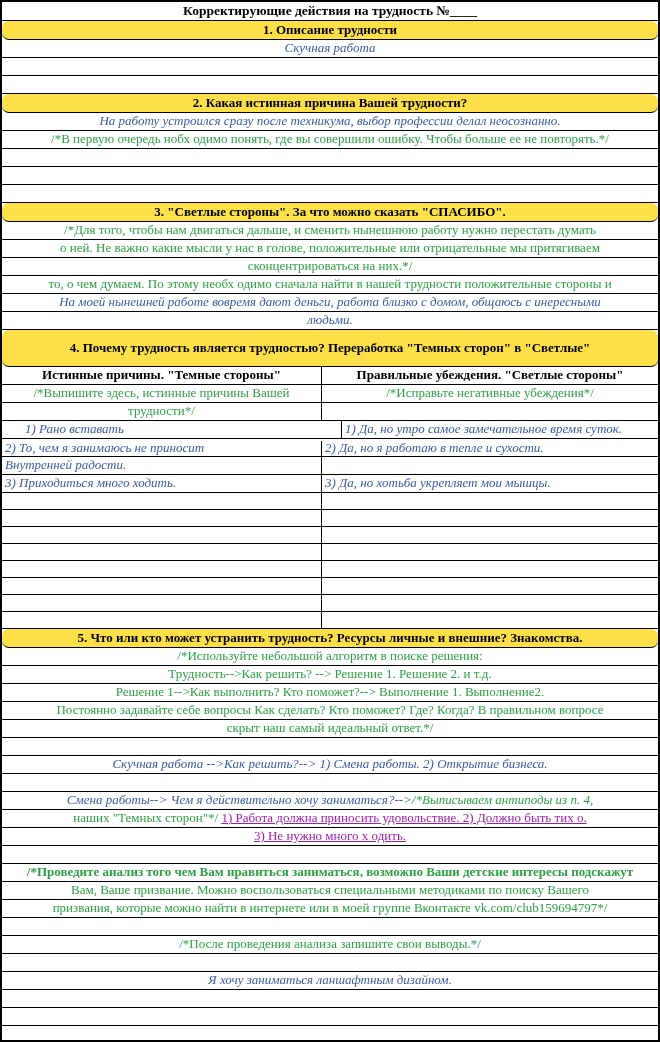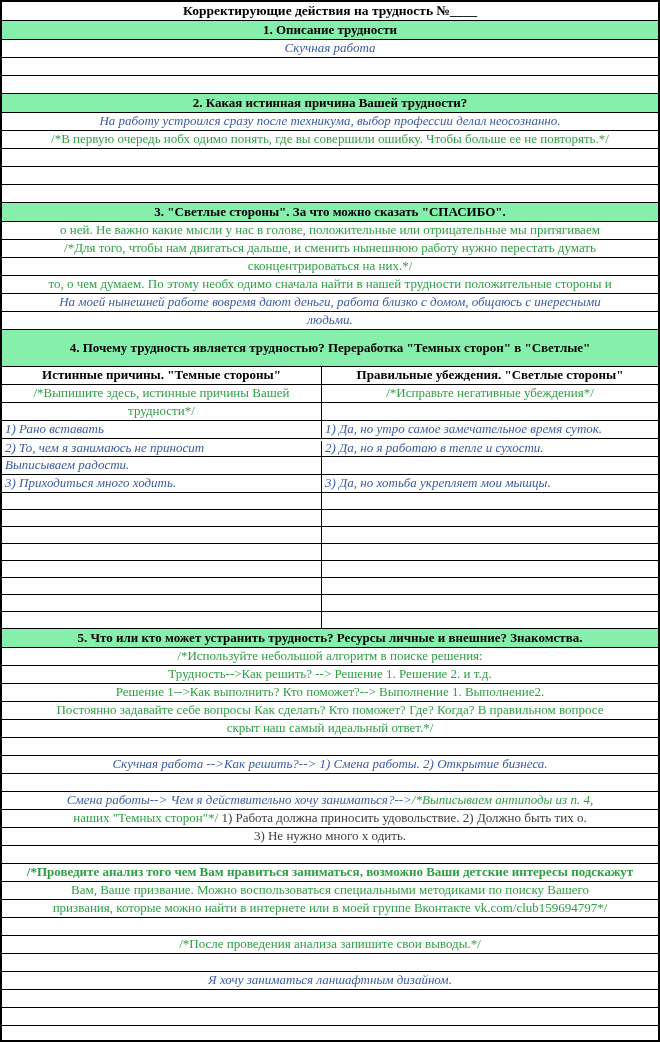--- a/index.html
+++ b/index.html
@@ -9,66 +9,66 @@
     display:flex;flex-direction:column;overflow:hidden;
     font-family:"Liberation Serif","DejaVu Serif",serif;
     font-size:13px;line-height:1.15;
   }
   .row{
     flex:0 0 auto;border-bottom:1px solid #000;
     display:flex;align-items:center;justify-content:center;
     text-align:center;overflow:hidden;white-space:pre-wrap;box-sizing:border-box;
   }
   .row.flexfill{flex:1 1 auto;border-bottom:none;}
-  .row.gray{background:#86efac;font-weight:bold;}
+  .row.gray{background:#fde047;font-weight:bold;border-radius:7px;}
   .row.split{padding:0;align-items:stretch;}
   .cell{
     display:flex;align-items:center;justify-content:center;
     box-sizing:border-box;overflow:hidden;white-space:pre-wrap;text-align:center;
   }
   .cell.left{width:320px;border-right:1px solid #000;}
   .cell.right{flex:1;}
   .al{justify-content:flex-start !important;text-align:left !important;padding-left:3px;}
   .s-title{font-weight:bold;color:#000;font-size:13.5px;}
   .s-header{font-weight:bold;color:#000;}
   .s-colhead{font-weight:bold;color:#000;}
   .s-blue-i{color:#3a5ba6;font-style:italic;}
-  .s-blue{color:#404040;}
+  .s-blue{color:#a21caf;text-decoration:underline;}
   .s-green{color:#2ea044;}
   .s-green-i{color:#2ea044;font-style:italic;}
 </style>
 </head>
 <body>
 
 <div class="sheet">
     <div class="row" style="height: 19px;"><span class="s-title">Корректирующие действия на трудность №____</span></div>
     <div class="row gray" style="height: 19px;"><span class="s-header">1. Описание трудности</span></div>
     <div class="row" style="height: 18px;"><span class="s-blue-i">Скучная работа</span></div>
     <div class="row" style="height: 18px;"></div>
     <div class="row" style="height: 18px;"></div>
     <div class="row gray" style="height: 19px;"><span class="s-header">2. Какая истинная причина Вашей трудности?</span></div>
     <div class="row" style="height: 18px;"><span class="s-blue-i">На работу устроился сразу после техникума, выбор профессии делал неосознанно.</span></div>
     <div class="row" style="height: 18px;"><span class="s-green">/*В первую очередь нобх одимо понять, где вы совершили ошибку. Чтобы больше ее не повторять.*/</span></div>
     <div class="row" style="height: 18px;"></div>
     <div class="row" style="height: 18px;"></div>
     <div class="row" style="height: 18px;"></div>
     <div class="row gray" style="height: 19px;"><span class="s-header">3. "Светлые стороны". За что можно сказать "СПАСИБО".</span></div>
+    <div class="row" style="height: 18px;"><span class="s-green">/*Для того, чтобы нам двигаться дальше, и сменить нынешнюю работу нужно перестать думать</span></div>
     <div class="row" style="height: 18px;"><span class="s-green">о ней. Не важно какие мысли у нас в голове, положительные или отрицательные мы притягиваем</span></div>
-    <div class="row" style="height: 18px;"><span class="s-green">/*Для того, чтобы нам двигаться дальше, и сменить нынешнюю работу нужно перестать думать</span></div>
     <div class="row" style="height: 18px;"><span class="s-green">сконцентрироваться на них.*/</span></div>
     <div class="row" style="height: 18px;"><span class="s-green">то, о чем думаем. По этому необх одимо сначала найти в нашей трудности положительные стороны и</span></div>
     <div class="row" style="height: 18px;"><span class="s-blue-i">На моей нынешней работе вовремя дают деньги, работа близко с домом, общаюсь с инересными</span></div>
     <div class="row" style="height: 18px;"><span class="s-blue-i">людьми.</span></div>
     <div class="row gray" style="height: 37px;"><span class="s-header">4. Почему трудность является трудностью? Переработка "Темных сторон" в "Светлые"</span></div>
     <div class="row split" style="height: 18px;"><div class="cell left"><span class="s-colhead">Истинные причины. "Темные стороны"</span></div><div class="cell right"><span class="s-colhead">Правильные убеждения. "Светлые стороны"</span></div></div>
     <div class="row split" style="height: 18px;"><div class="cell left"><span class="s-green">/*Выпишите здесь, истинные причины Вашей</span></div><div class="cell right"><span class="s-green">/*Исправьте негативные убеждения*/</span></div></div>
     <div class="row split" style="height: 18px;"><div class="cell left"><span class="s-green">трудности*/</span></div><div class="cell right"></div></div>
-    <div class="row split" style="height: 18px;"><div class="cell left al"><span class="s-blue-i">1) Рано вставать</span></div><div class="cell right al"><span class="s-blue-i">1) Да, но утро самое замечательное время суток.</span></div></div>
+    <div class="row split" style="height: 18px; padding-left: 20px;"><div class="cell left al"><span class="s-blue-i">1) Рано вставать</span></div><div class="cell right al"><span class="s-blue-i">1) Да, но утро самое замечательное время суток.</span></div></div>
     <div class="row split" style="height: 18px; align-items: flex-end;"><div class="cell left al"><span class="s-blue-i">2) То, чем я занимаюсь не приносит</span></div><div class="cell right al"><span class="s-blue-i">2) Да, но я работаю в тепле и сухости.</span></div></div>
-    <div class="row split" style="height: 18px;"><div class="cell left al"><span class="s-blue-i">Выписываем радости.</span></div><div class="cell right"></div></div>
+    <div class="row split" style="height: 18px;"><div class="cell left al"><span class="s-blue-i">Внутренней радости.</span></div><div class="cell right"></div></div>
     <div class="row split" style="height: 18px;"><div class="cell left al"><span class="s-blue-i">3) Приходиться много ходить.</span></div><div class="cell right al"><span class="s-blue-i">3) Да, но хотьба укрепляет мои мышцы.</span></div></div>
     <div class="row split" style="height: 17px;"><div class="cell left"></div><div class="cell right"></div></div>
     <div class="row split" style="height: 17px;"><div class="cell left"></div><div class="cell right"></div></div>
     <div class="row split" style="height: 17px;"><div class="cell left"></div><div class="cell right"></div></div>
     <div class="row split" style="height: 17px;"><div class="cell left"></div><div class="cell right"></div></div>
     <div class="row split" style="height: 17px;"><div class="cell left"></div><div class="cell right"></div></div>
     <div class="row split" style="height: 17px;"><div class="cell left"></div><div class="cell right"></div></div>
     <div class="row split" style="height: 17px;"><div class="cell left"></div><div class="cell right"></div></div>
     <div class="row split" style="height: 17px;"><div class="cell left"></div><div class="cell right"></div></div>
     <div class="row gray" style="height: 19px;"><span class="s-header">5. Что или кто может устранить трудность? Ресурсы личные и внешние? Знакомства.</span></div>

